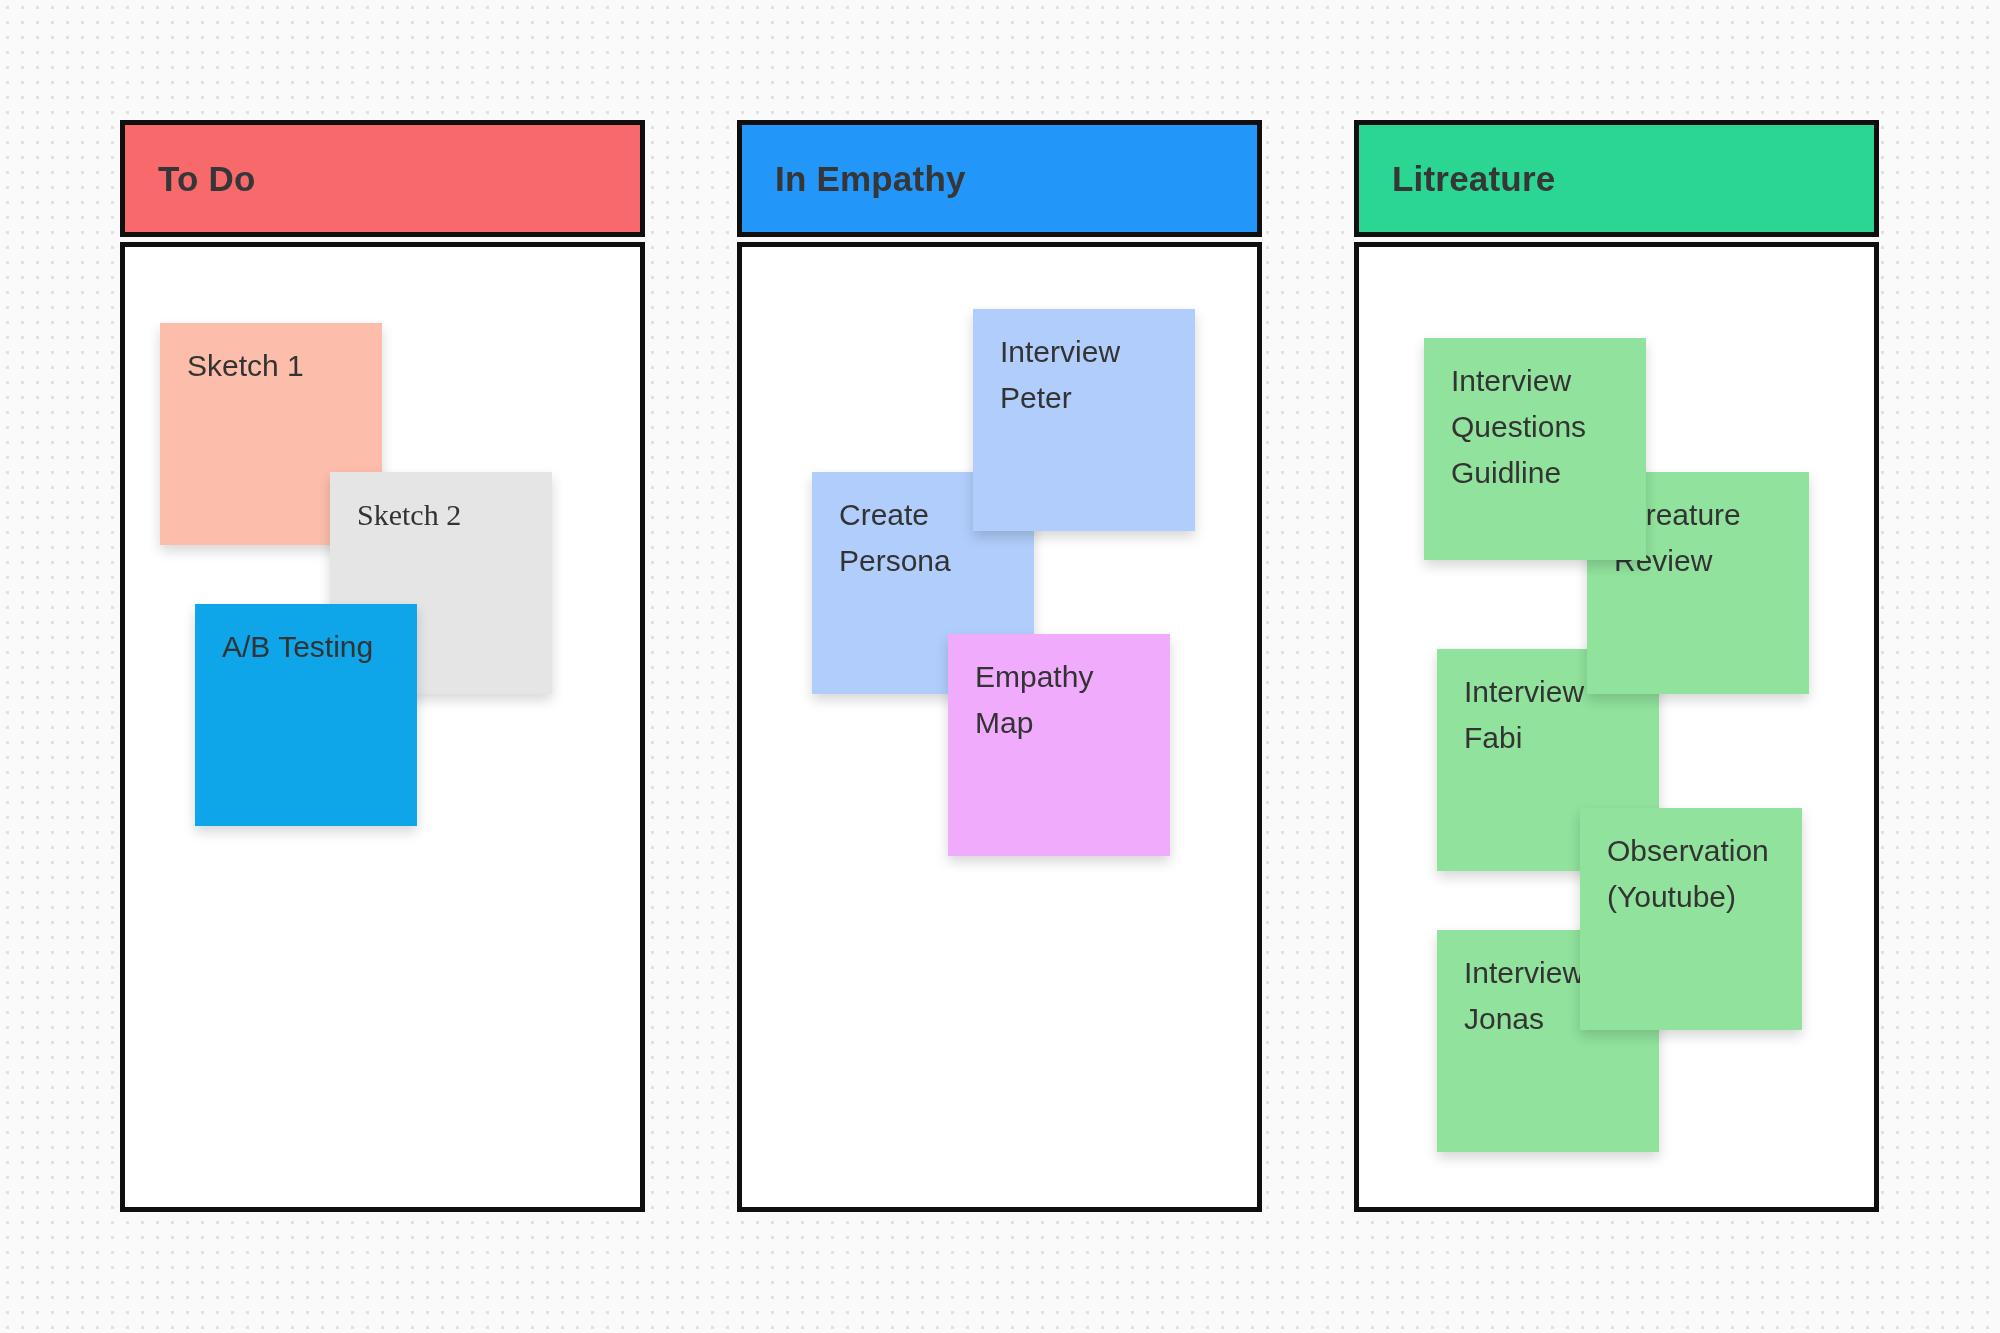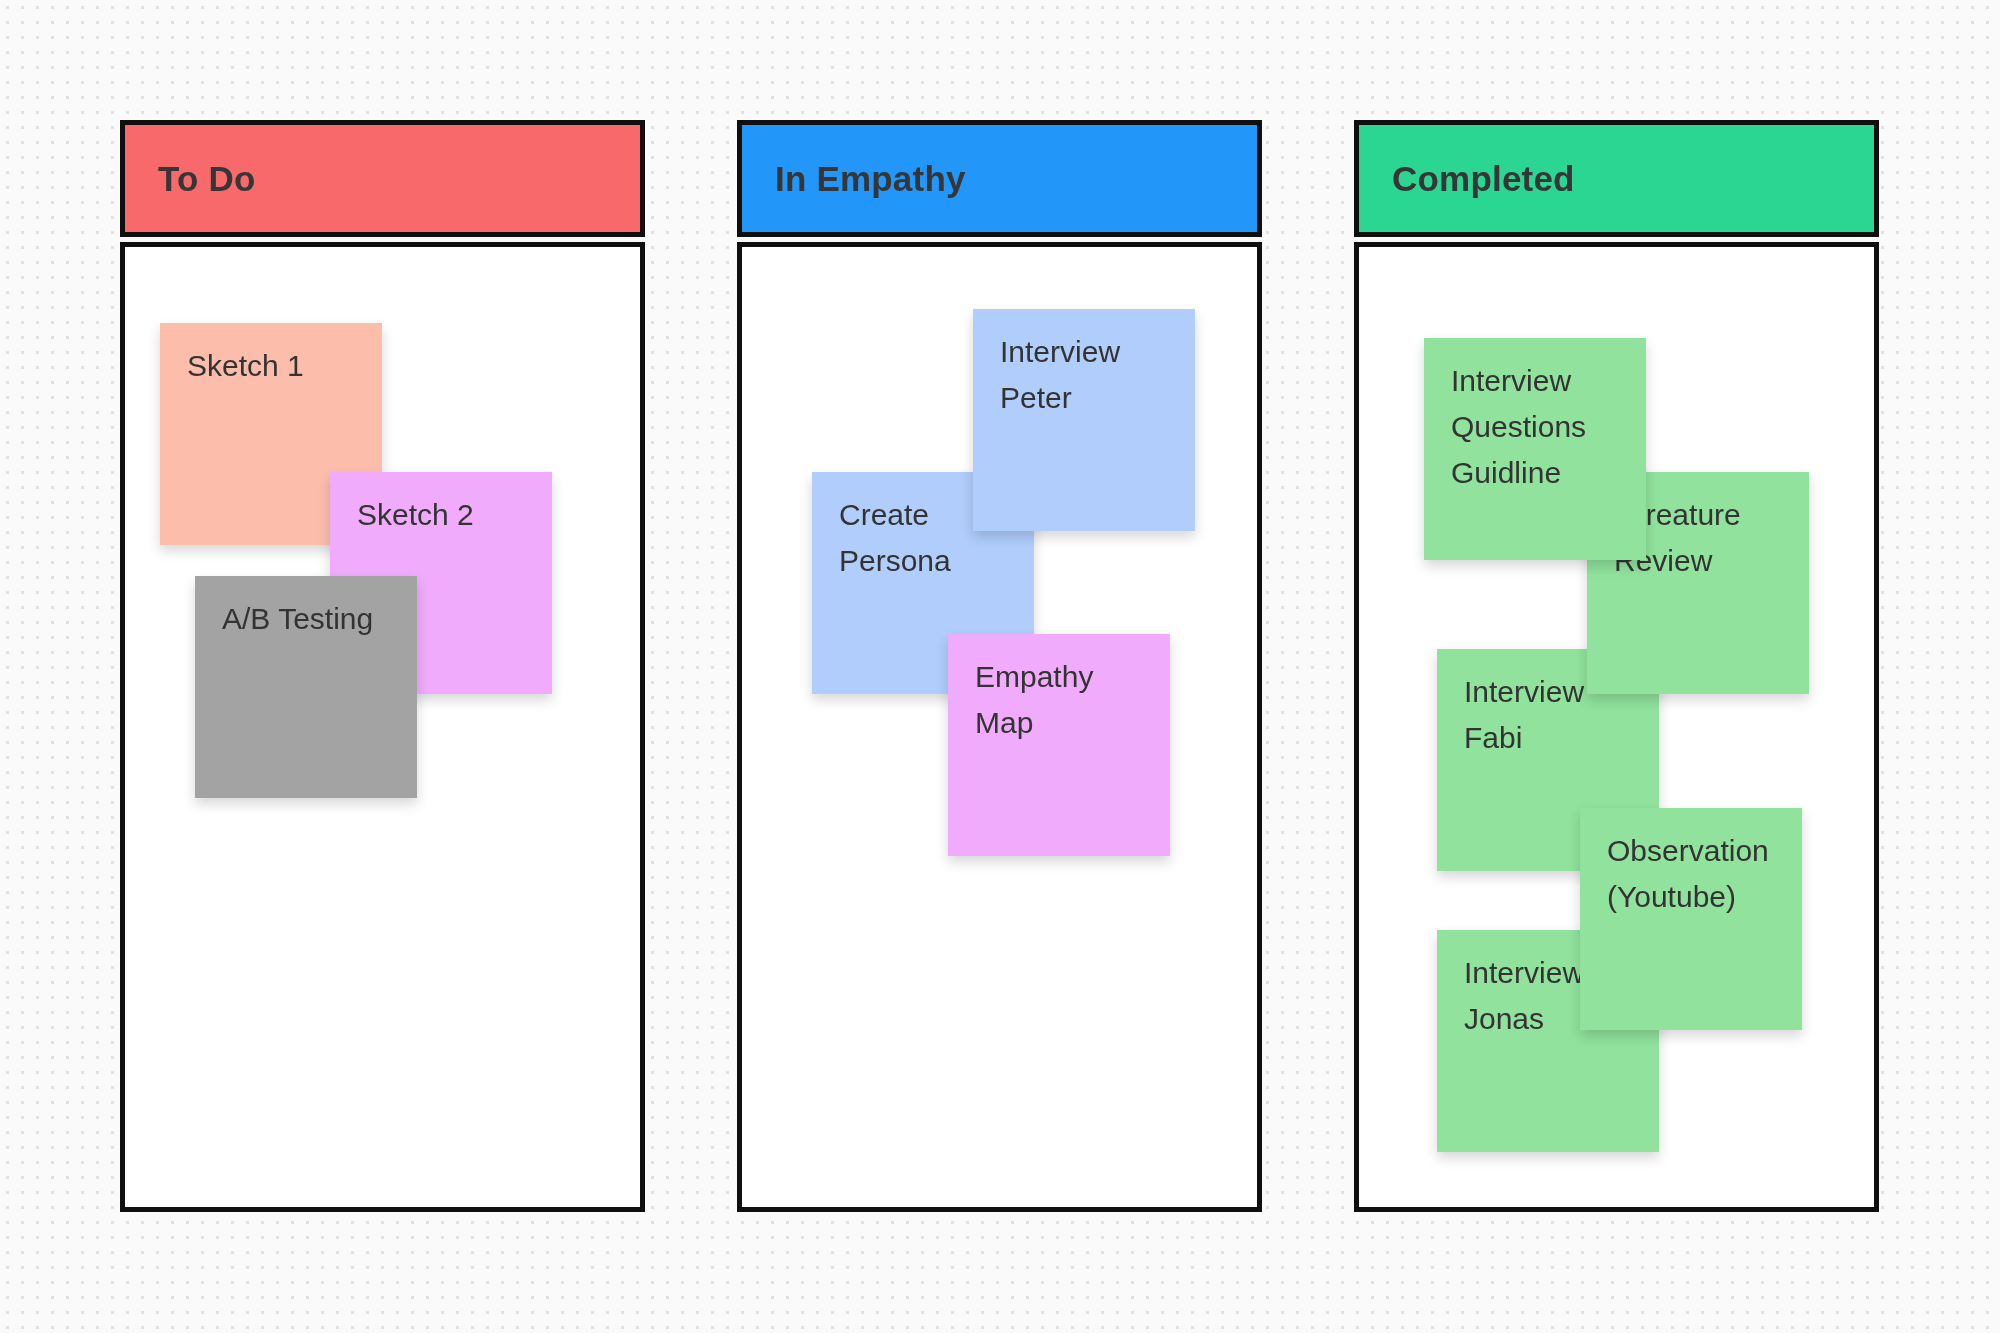--- a/index.html
+++ b/index.html
@@ -60,32 +60,32 @@
 
   <section class="column" style="left:737px;">
     <header class="col-header" style="background-color: rgb(35, 150, 250);">
       <h2>In Empathy</h2>
     </header>
     <div class="col-body"></div>
   </section>
 
   <section class="column" style="left:1354px;">
     <header class="col-header" style="background-color: rgb(43, 213, 146);">
-      <h2>Completed</h2>
+      <h2>Litreature</h2>
     </header>
     <div class="col-body"></div>
   </section>
 
   <div class="note" style="left: 160px; top: 323px; z-index: 1; background-color: rgb(253, 189, 171);">
     <span class="note-text">Sketch 1</span>
   </div>
-  <div class="note" style="left: 330px; top: 472px; z-index: 2; background-color: #f0abfc;">
+  <div class="note" style="left: 330px; top: 472px; z-index: 2; background-color: #e5e5e5; font-family: Liberation Serif, serif;">
     <span class="note-text">Sketch 2</span>
   </div>
-  <div class="note" style="left: 195px; top: 576px; z-index: 3; background-color: #a3a3a3;">
+  <div class="note" style="left: 195px; top: 604px; z-index: 3; background-color: #0ea5e9;">
     <span class="note-text">A/B Testing</span>
   </div>
 
   <div class="note" style="left: 812px; top: 472px; z-index: 1; background-color: rgb(176, 205, 251);">
     <span class="note-text">Create
 Persona</span>
   </div>
   <div class="note" style="left: 973px; top: 309px; z-index: 2; background-color: rgb(176, 205, 251);">
     <span class="note-text">Interview
 Peter</span>

